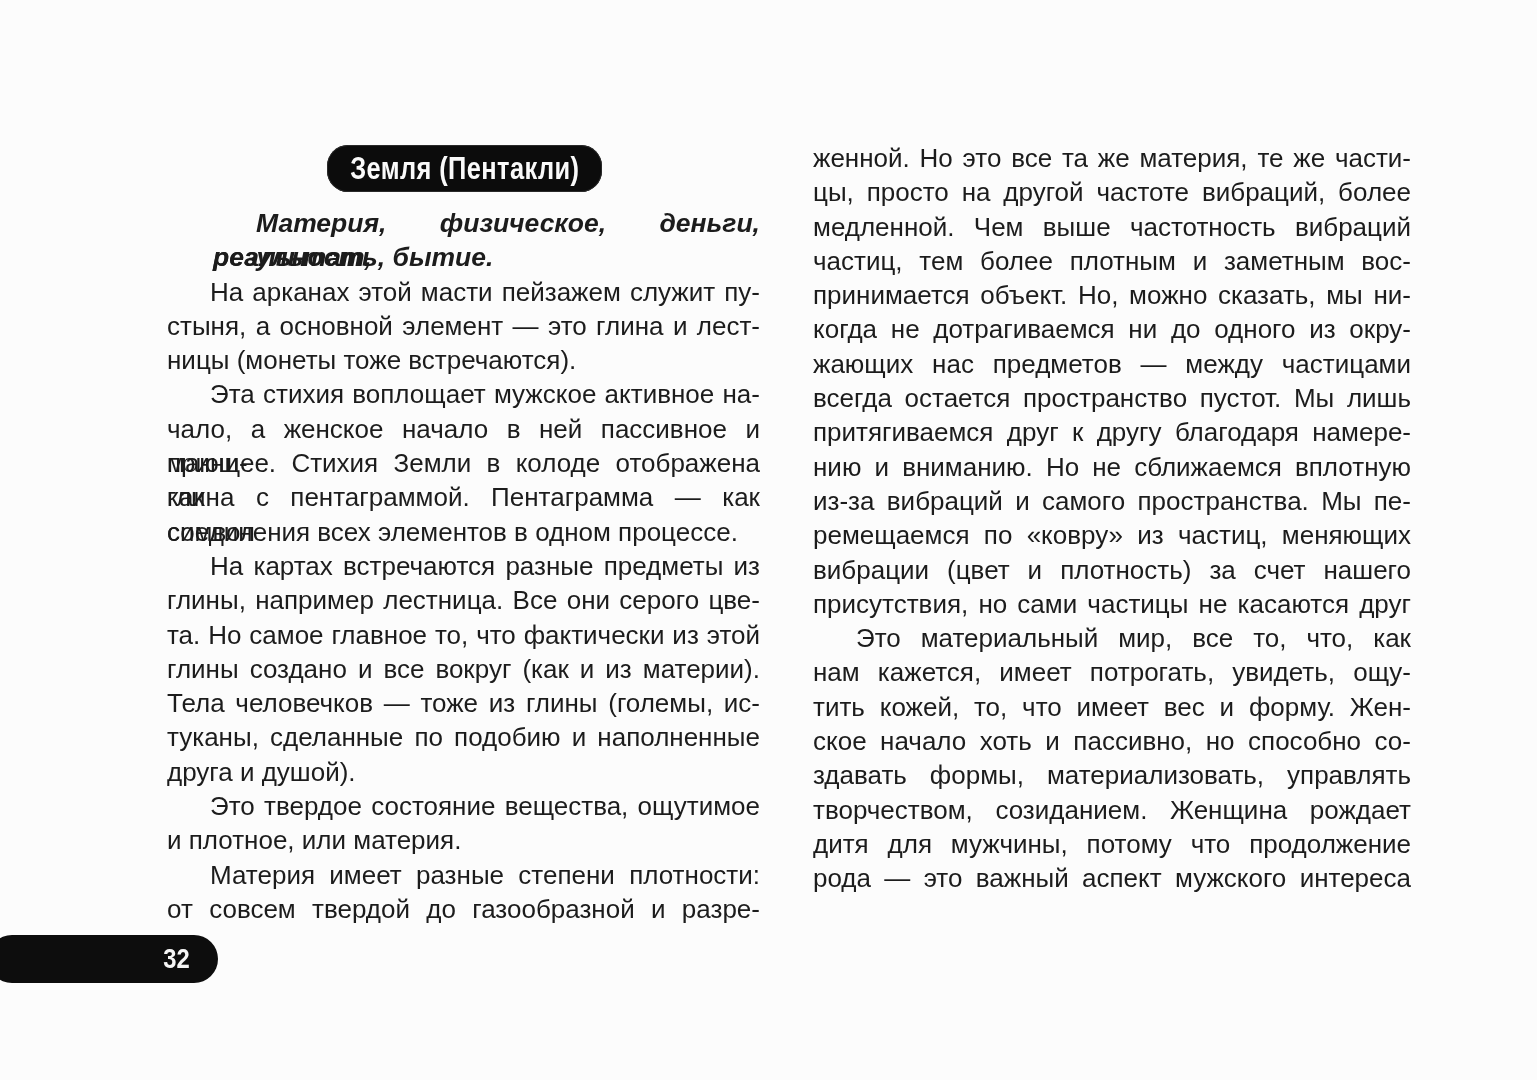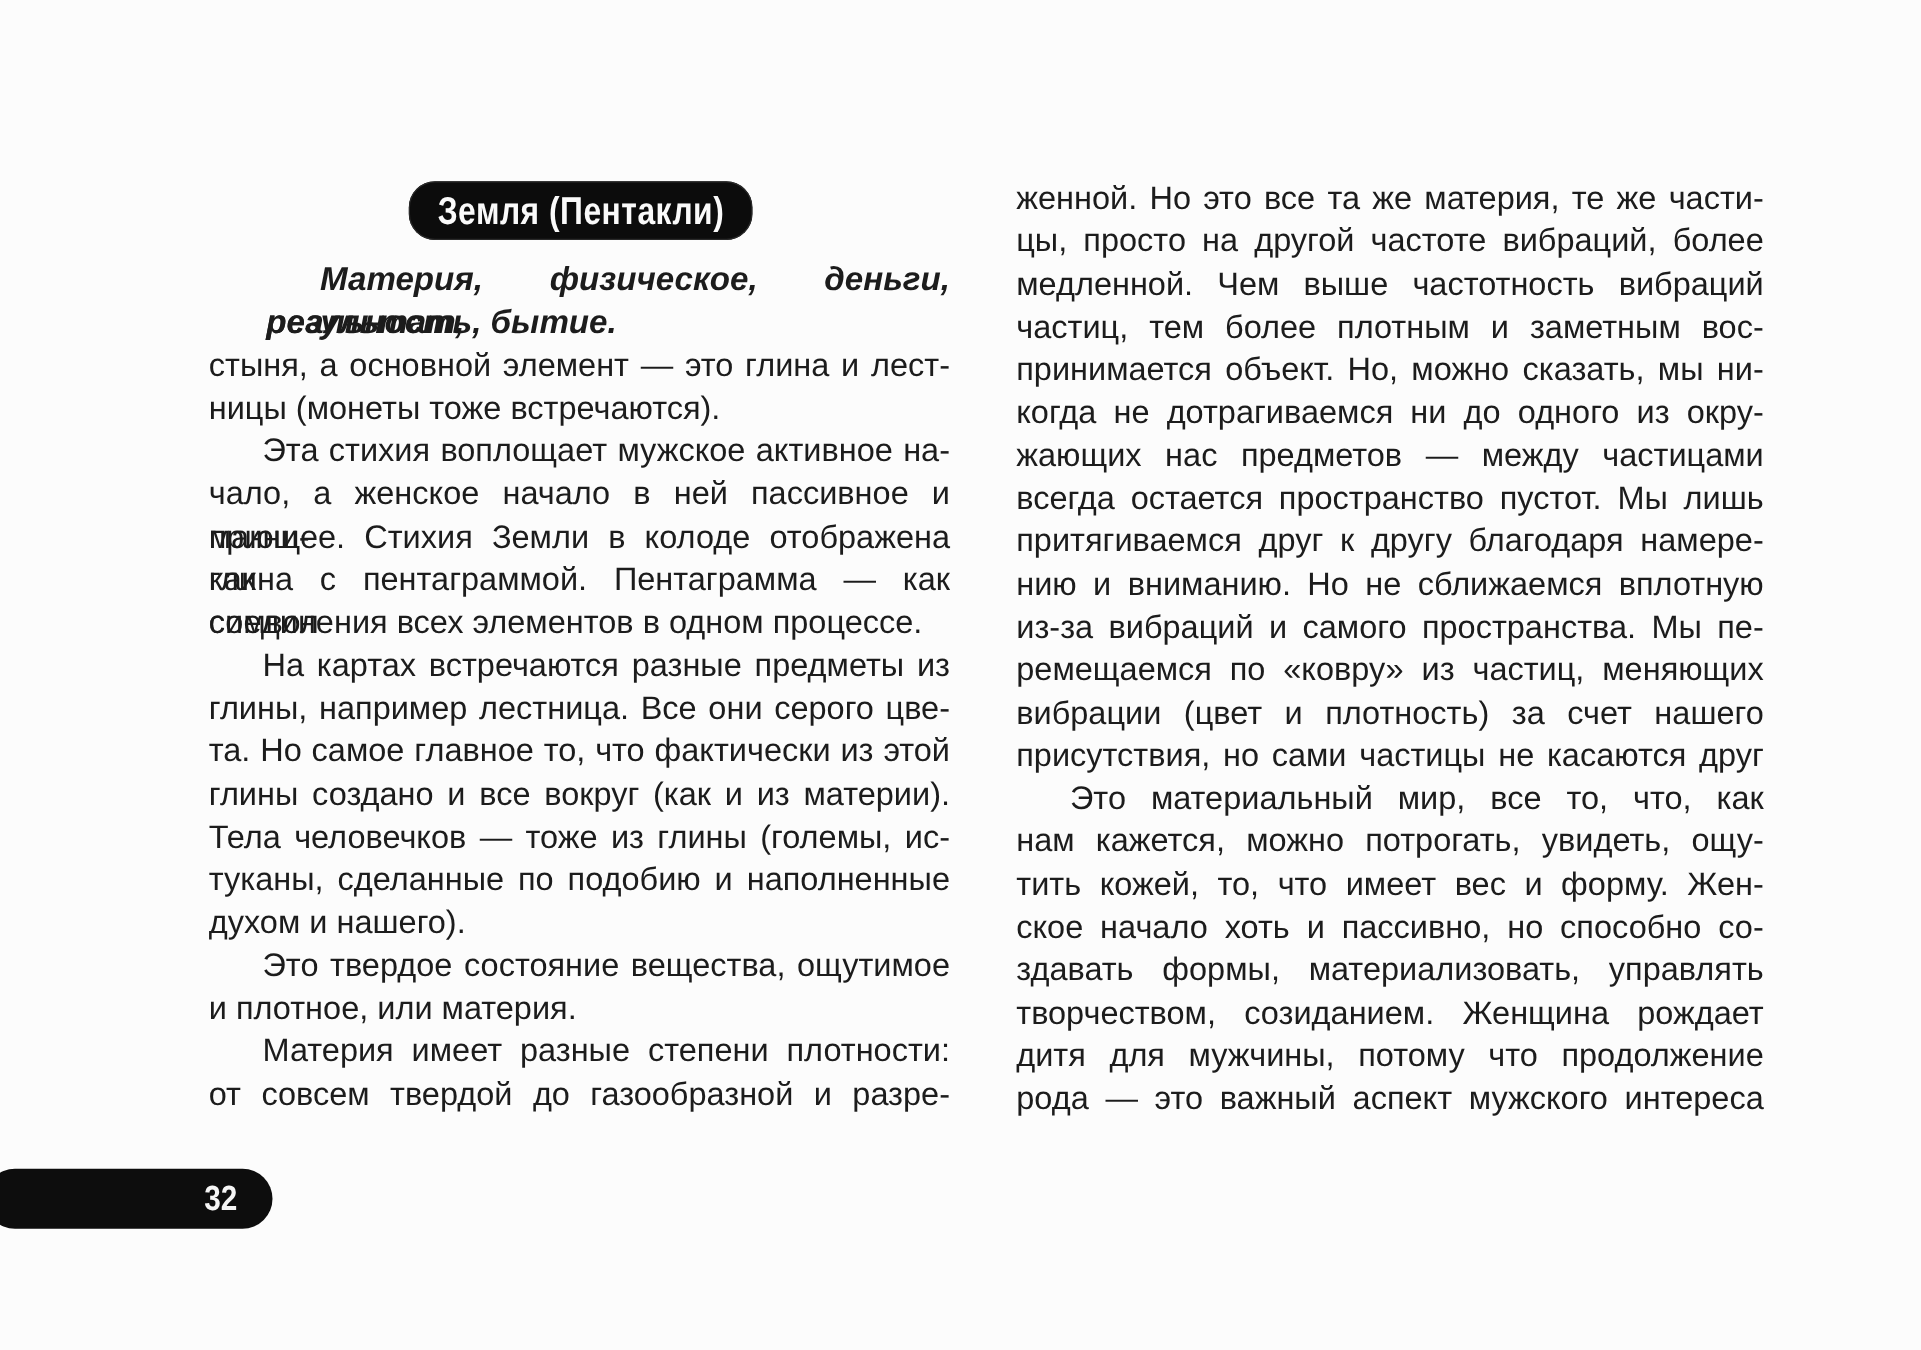--- a/index.html
+++ b/index.html
@@ -93,34 +93,35 @@
 
 <div class="page">
 
   <div class="badge">
     <span class="badge-text">Земля (Пентакли)</span>
   </div>
 
   <div class="col col-left" id="col-left">
       <div class="line lede indent j">Материя, физическое, деньги, результат,</div>
       <div class="line lede">реальность, бытие.</div>
+      <div class="line indent j">На арканах этой масти пейзажем служит пу-</div>
       <div class="line j">стыня, а основной элемент — это глина и лест-</div>
       <div class="line">ницы (монеты тоже встречаются).</div>
       <div class="line indent j">Эта стихия воплощает мужское активное на-</div>
       <div class="line j">чало, а женское начало в ней пассивное и прини-</div>
       <div class="line j">мающее. Стихия Земли в колоде отображена как</div>
       <div class="line j">глина с пентаграммой. Пентаграмма — как символ</div>
       <div class="line">соединения всех элементов в одном процессе.</div>
       <div class="line indent j">На картах встречаются разные предметы из</div>
       <div class="line j">глины, например лестница. Все они серого цве-</div>
       <div class="line j">та. Но самое главное то, что фактически из этой</div>
       <div class="line j">глины создано и все вокруг (как и из материи).</div>
       <div class="line j">Тела человечков — тоже из глины (големы, ис-</div>
       <div class="line j">туканы, сделанные по подобию и наполненные</div>
-      <div class="line">духом и нашего).</div>
+      <div class="line">друга и душой).</div>
       <div class="line indent j">Это твердое состояние вещества, ощутимое</div>
       <div class="line">и плотное, или материя.</div>
       <div class="line indent j">Материя имеет разные степени плотности:</div>
       <div class="line j">от совсем твердой до газообразной и разре-</div>
     </div>
 
   <div class="col col-right" id="col-right">
       <div class="line j">женной. Но это все та же материя, те же части-</div>
       <div class="line j">цы, просто на другой частоте вибраций, более</div>
       <div class="line j">медленной. Чем выше частотность вибраций</div>
@@ -129,21 +130,21 @@
       <div class="line j">когда не дотрагиваемся ни до одного из окру-</div>
       <div class="line j">жающих нас предметов — между частицами</div>
       <div class="line j">всегда остается пространство пустот. Мы лишь</div>
       <div class="line j">притягиваемся друг к другу благодаря намере-</div>
       <div class="line j">нию и вниманию. Но не сближаемся вплотную</div>
       <div class="line j">из-за вибраций и самого пространства. Мы пе-</div>
       <div class="line j">ремещаемся по «ковру» из частиц, меняющих</div>
       <div class="line j">вибрации (цвет и плотность) за счет нашего</div>
       <div class="line j">присутствия, но сами частицы не касаются друг</div>
       <div class="line indent j">Это материальный мир, все то, что, как</div>
-      <div class="line j">нам кажется, можно потрогать, увидеть, ощу-</div>
+      <div class="line j">нам кажется, имеет потрогать, увидеть, ощу-</div>
       <div class="line j">тить кожей, то, что имеет вес и форму. Жен-</div>
       <div class="line j">ское начало хоть и пассивно, но способно со-</div>
       <div class="line j">здавать формы, материализовать, управлять</div>
       <div class="line j">творчеством, созиданием. Женщина рождает</div>
       <div class="line j">дитя для мужчины, потому что продолжение</div>
       <div class="line j">рода — это важный аспект мужского интереса</div>
     </div>
 
   <div class="pagenum-pill">
     <span class="pagenum">32</span>

